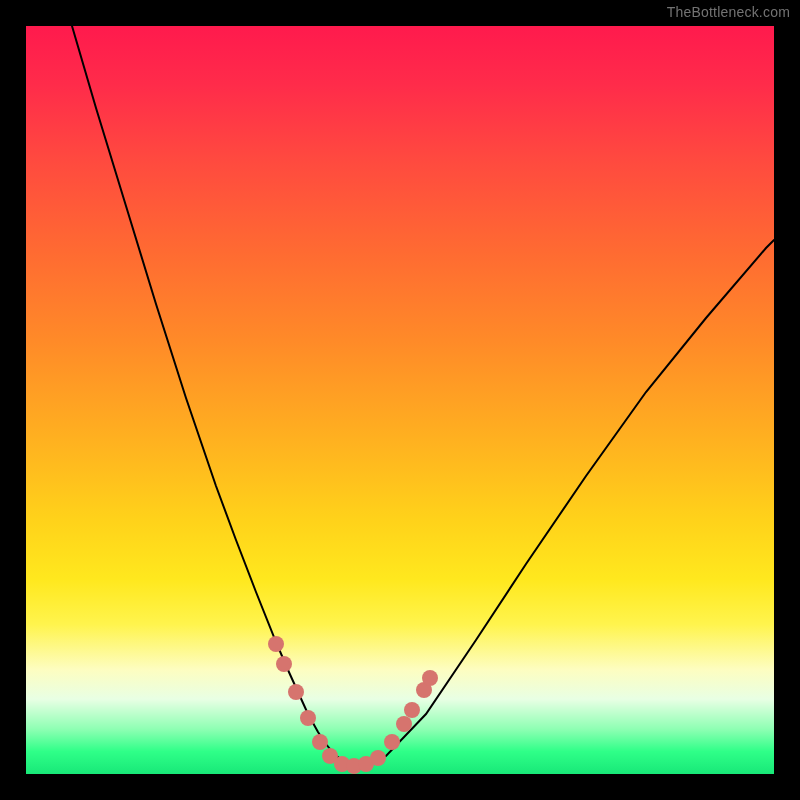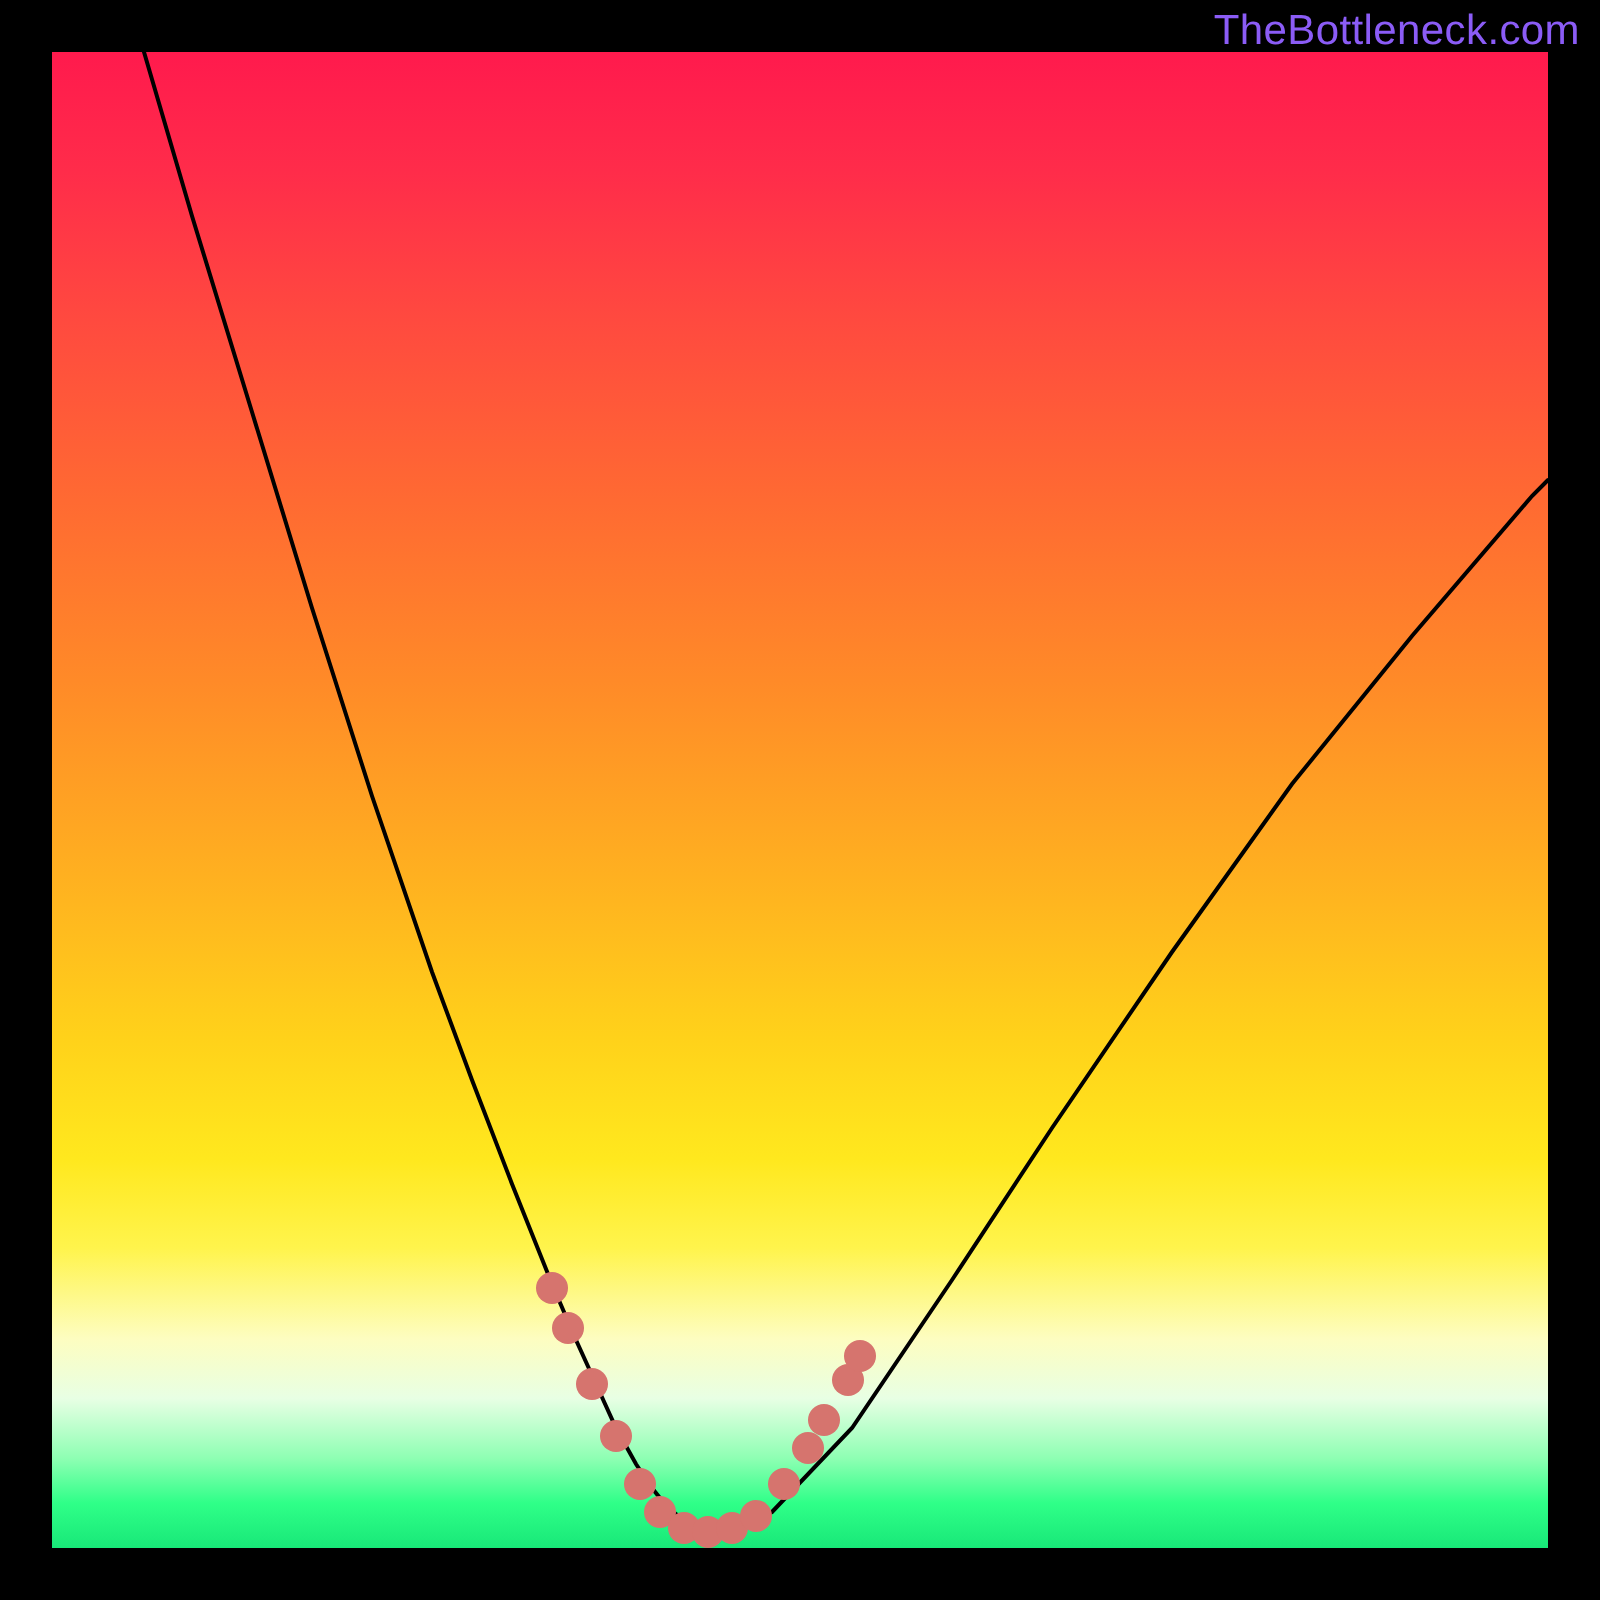--- a/index.html
+++ b/index.html
@@ -38,22 +38,22 @@
       #e8ffe4 90%,
       #8effb3 94%,
       #2fff88 97%,
       #18e878 100%);
   }
   .watermark {
     position: absolute;
     top: 4px;
     right: 10px;
     font-family: Arial, Helvetica, sans-serif;
-    font-size: 21px;
-    color: #8b5cf6;
+    font-size: 14px;
+    color: #737373;
     letter-spacing: 0.2px;
     user-select: none;
   }
   svg.curve {
     position: absolute;
     left: 26px;
     top: 26px;
     width: 748px;
     height: 748px;
     overflow: visible;

